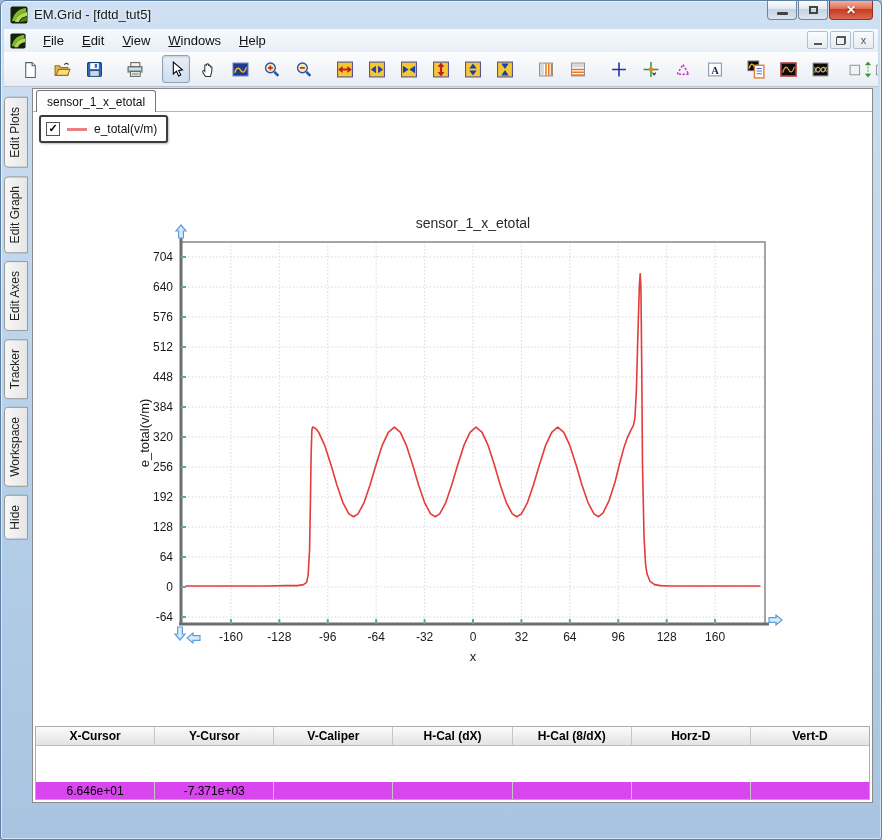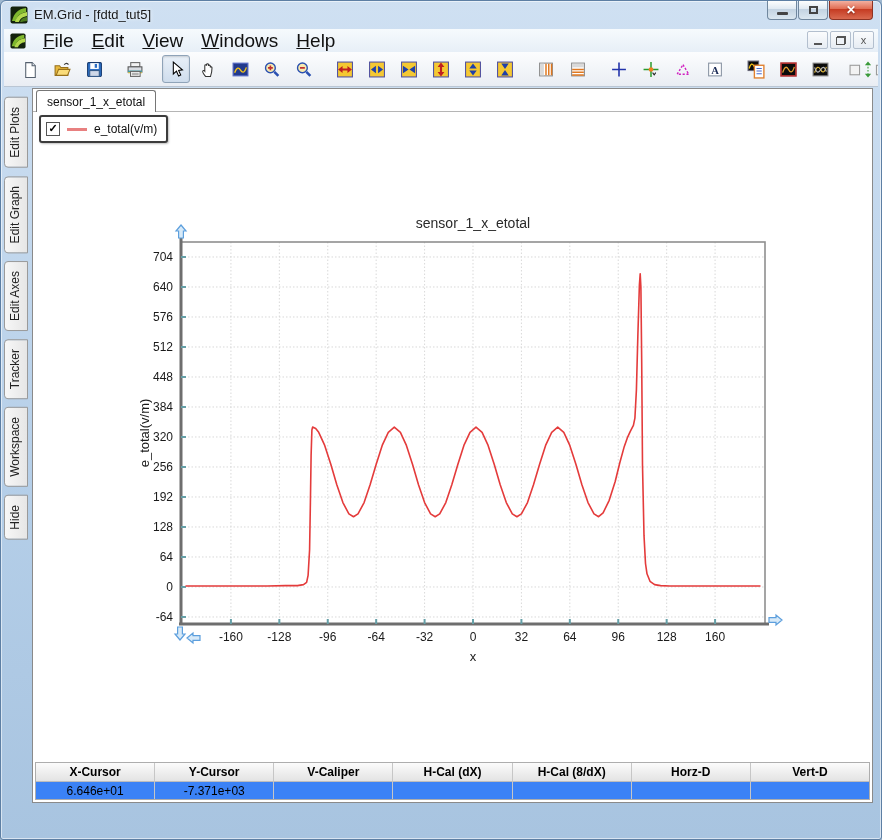--- a/index.html
+++ b/index.html
@@ -17,21 +17,21 @@
         display:flex;align-items:center;justify-content:center;margin-left:1px;box-sizing:border-box;color:#333;}
   .wbtn.close{width:44px;background:linear-gradient(#f2b0a0,#e06a50 45%,#c53b22 46%,#d96a50);border-color:#8e3323;color:#fff;
         font-weight:bold;font-size:12px;text-shadow:0 1px 2px #7a2012;}
   .glyph-min{width:11px;height:3px;background:#444;border-radius:1px;margin-top:7px;}
   .glyph-max{width:9px;height:8px;border:2px solid #444;box-sizing:border-box;}
   
   .menurow{position:absolute;left:3px;right:3px;top:28px;height:23px;
            background:linear-gradient(#f6fafd,#e7eff7);border-bottom:1px solid #c3d2e2;
            display:flex;align-items:center;}
   .menu-icon{width:16px;height:16px;margin:0 8px 0 6px;}
-  .menu-item{font-size:19px;color:#111;padding:21px 9px;cursor:default;}
+  .menu-item{font-size:13px;color:#111;padding:21px 9px;cursor:default;}
   .menu-item u{text-decoration:underline;}
   .child-btns{position:absolute;right:4px;top:2px;display:flex;gap:2px;}
   .cbtn{width:21px;height:18px;border:1px solid #b3bfce;border-radius:2px;background:linear-gradient(#fbfcfd,#e6ecf3);
         display:flex;align-items:center;justify-content:center;color:#555;font-size:11px;box-sizing:border-box;}
   .cglyph-min{width:8px;height:2px;background:#555;margin-top:8px;}
   .cglyph-rest{position:relative;width:10px;height:9px;}
   .cglyph-rest i{position:absolute;border:1px solid #555;width:7px;height:6px;display:block;}
   .cglyph-rest i:first-child{right:0;top:0;}
   .cglyph-rest i:last-child{left:0;bottom:0;background:#eef2f7;}
   
@@ -55,25 +55,25 @@
             border-radius:3px 3px 0 0;background:#fff;font-size:12px;color:#111;display:flex;align-items:center;}
   .tabstrip-line{position:absolute;left:0;right:0;bottom:0;height:1px;background:#b5b5b5;}
   .legend-box{position:absolute;left:6px;top:26px;height:24px;border:2px solid #3c3c3c;border-radius:3px;background:#fff;
               display:flex;align-items:center;padding:0 9px 0 5px;box-shadow:1px 1px 2px rgba(0,0,0,.25);}
   .legend-check{width:12px;height:12px;border:1px solid #555;background:#fff;font-size:11px;line-height:11px;text-align:center;color:#000;font-weight:bold;}
   .legend-line{width:20px;height:0;border-top:3px solid #e88080;margin:0 7px;}
   .legend-label{font-size:12px;color:#111;}
   #chart-svg{position:absolute;left:88px;top:108px;}
   
   .status-table{position:absolute;left:2px;right:2px;bottom:2px;border:1px solid #adadad;}
-  .st-row{display:flex;}
+  .st-row{display:flex;justify-content:flex-end;}
   .st-cell{flex:1 1 0;text-align:center;font-size:12px;color:#000;padding:2px 0;border-left:1px solid #c6c6c6;box-sizing:border-box;}
   .st-cell:first-child{border-left:none;}
   .st-head .st-cell{background:linear-gradient(#fbfbfb,#e3e3e3);font-weight:bold;border-bottom:1px solid #bdbdbd;}
-  .st-vals .st-cell{background:#3b82f6;height:17px;}
+  .st-vals .st-cell{background:#d946ef;height:17px;margin-top:36px;}
 </style>
 </head>
 <body>
 
 <div id="app">
 
   <div class="titlebar">
     <span class="app-icon">
       <svg width="18" height="18" viewBox="0 0 18 18">
         <rect x="0.5" y="0.5" width="17" height="17" rx="2" fill="#13220c"></rect>

